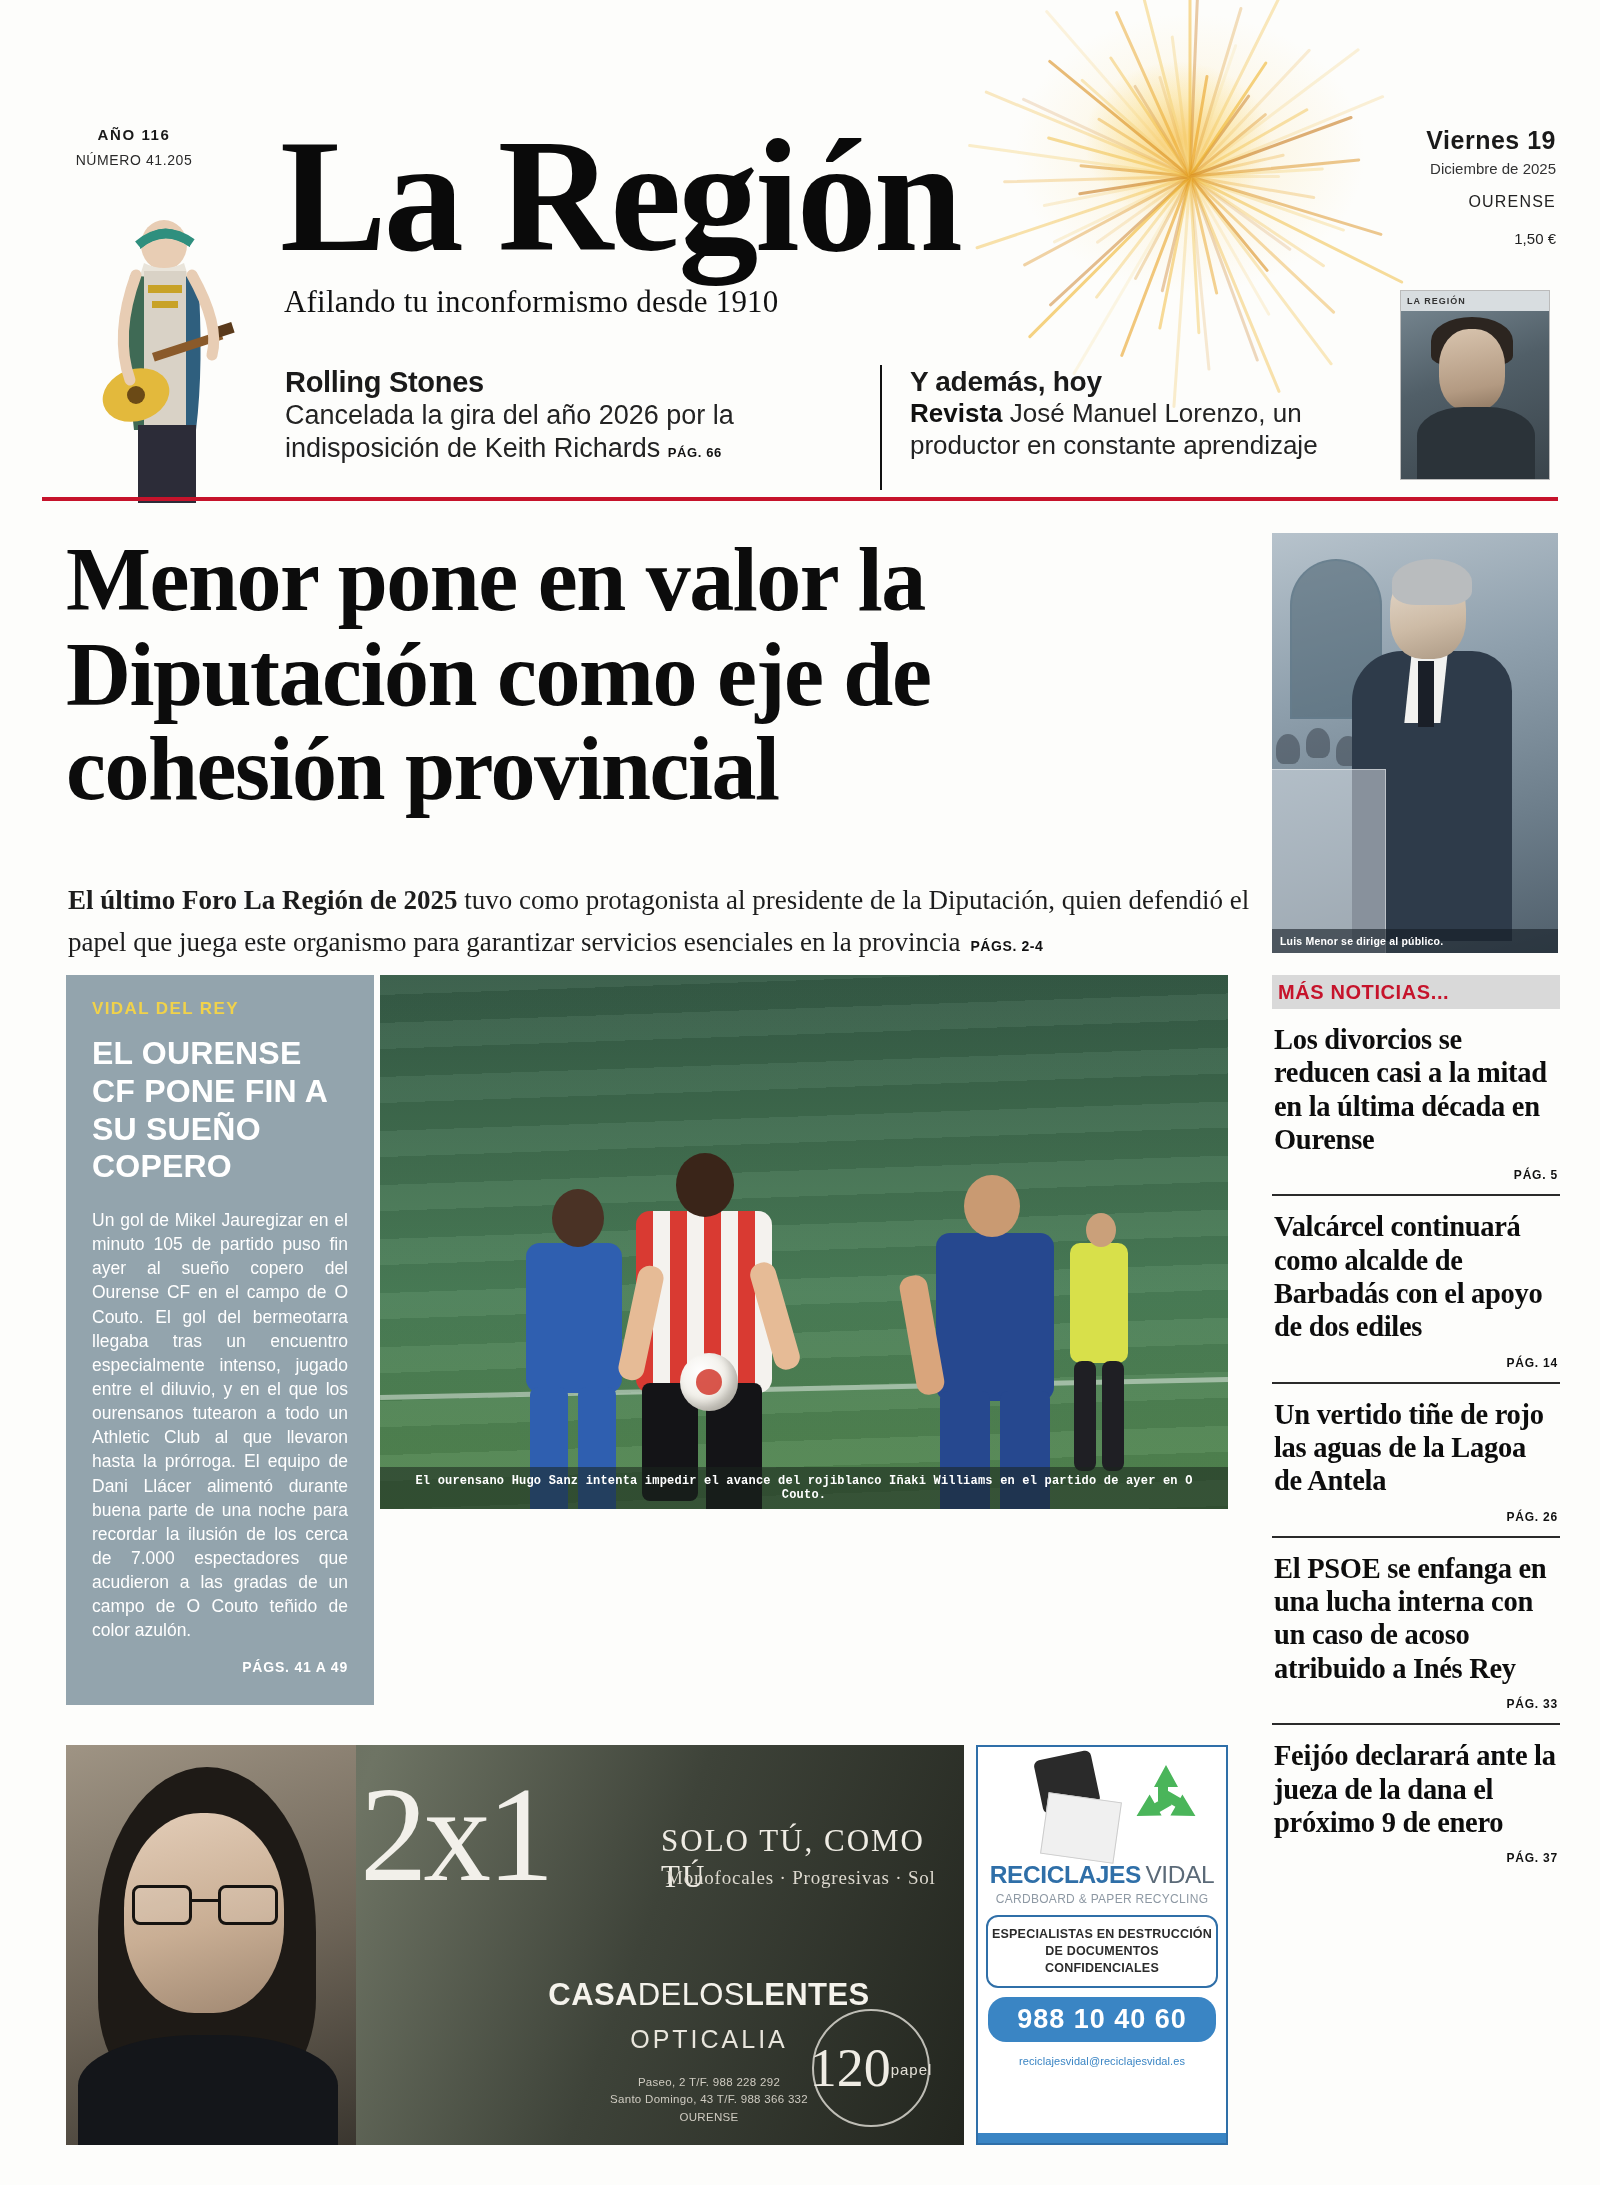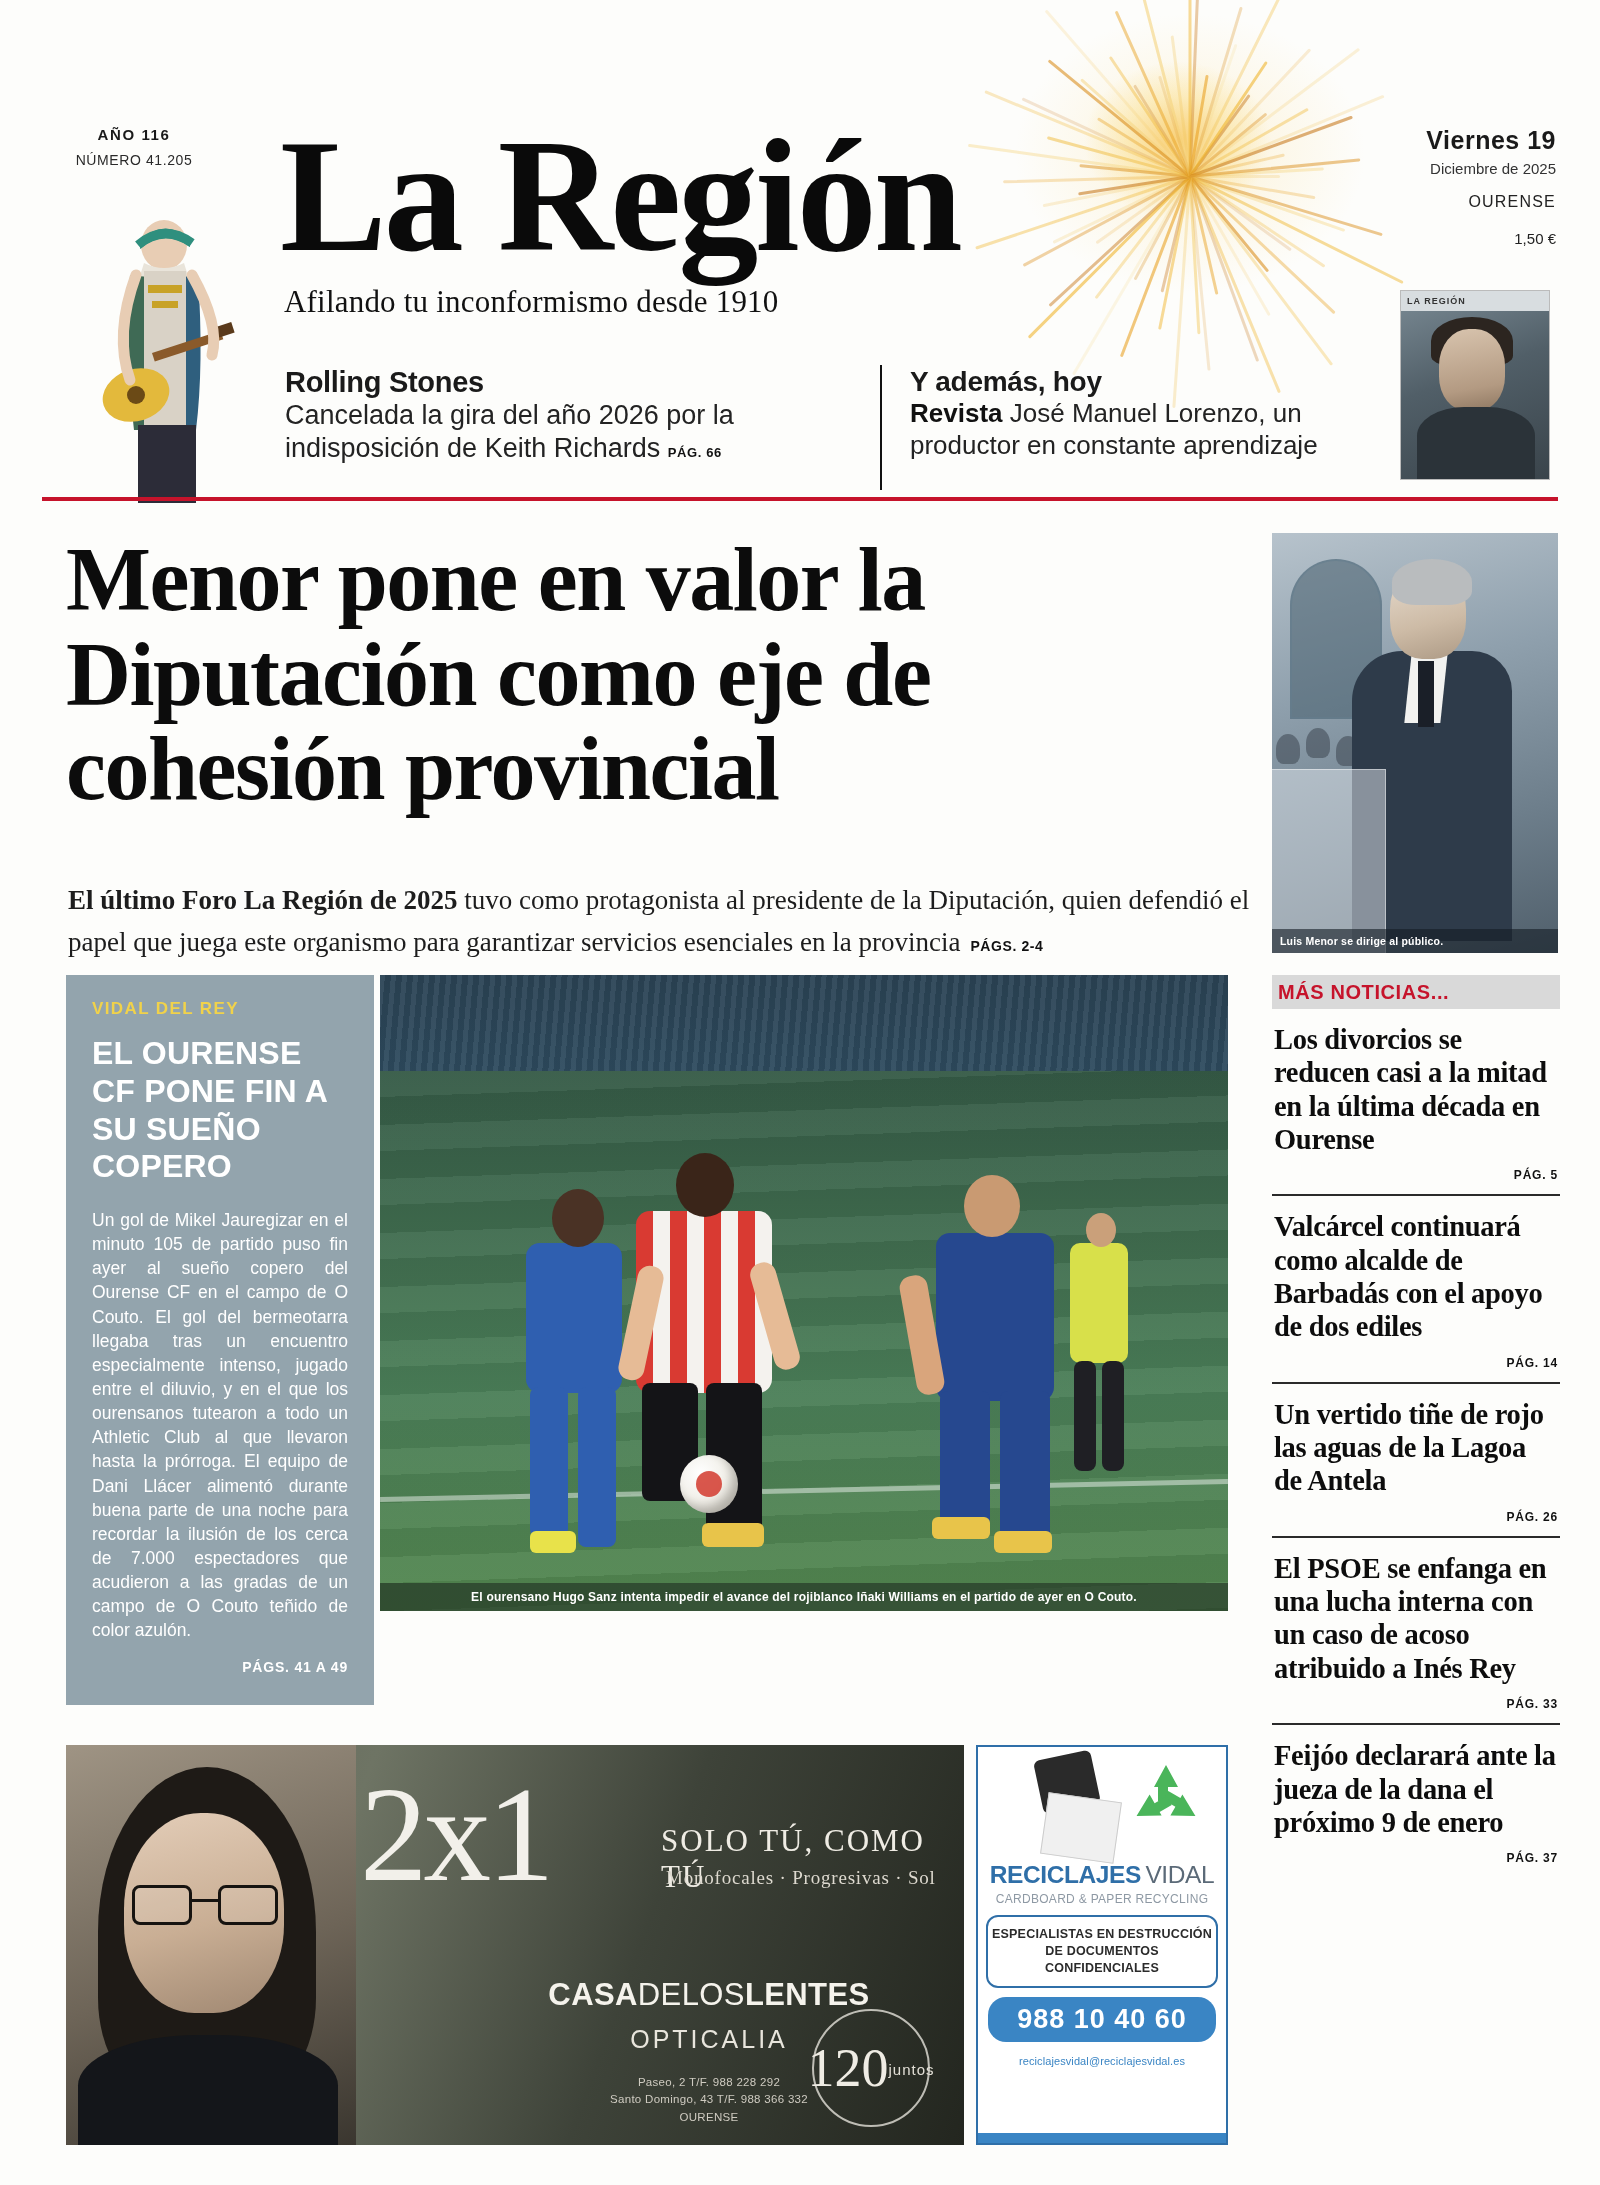--- a/index.html
+++ b/index.html
@@ -428,23 +428,24 @@
     margin-top: 16px;
     color: #ffffff;
   }
 
   
   .football {
     position: absolute;
     left: 380px;
     top: 0;
     width: 848px;
-    height: 636px;
+    height: 534px;
     background: linear-gradient(180deg, #3c4f5e 0%, #2f4454 24%, #35544a 46%, #3f6b4e 72%, #4a7a55 100%);
     overflow: hidden;
+    font-family: Liberation Mono, monospace;
   }
   .fb-crowd {
     position: absolute;
     left: 0; top: 0; width: 100%; height: 200px;
     background:
       repeating-linear-gradient(95deg, rgba(255,255,255,0.05) 0 5px, rgba(0,0,0,0.08) 5px 11px),
       linear-gradient(180deg, #2b4456 0%, #33556a 100%);
     opacity: 0.95;
   }
   .fb-pitch {
@@ -1089,21 +1090,21 @@
       <div class="ao-brand">
         <div class="ao-brand-name"><span>CASA</span><span class="thin">DELOS</span><span>LENTES</span></div>
         <div class="ao-brand-sub">OPTICALIA</div>
         <div class="ao-addr" style="white-space:pre-line;">Paseo, 2  T/F. 988 228 292
 Santo Domingo, 43  T/F. 988 366 332
 OURENSE</div>
       </div>
 
       <div class="ao-120">
         <div class="n">120</div>
-        <div class="j">juntos</div>
+        <div class="j">papel</div>
       </div>
 
       <div class="ao-disclaimer">*CONSULTA CONDICIONES EN EL CENTRO ÓPTICO</div>
     </div>
 
     <div class="ad-recicla">
       <div class="ar-top">
         <div class="ar-hand">
           <div class="ar-shredder"></div>
           <div class="ar-paper"></div>

